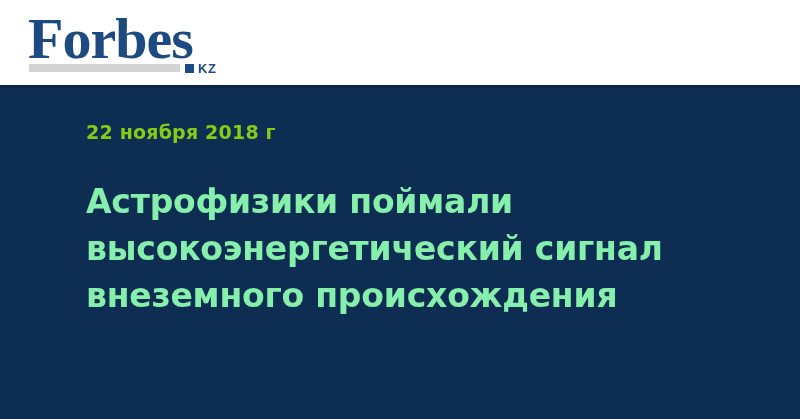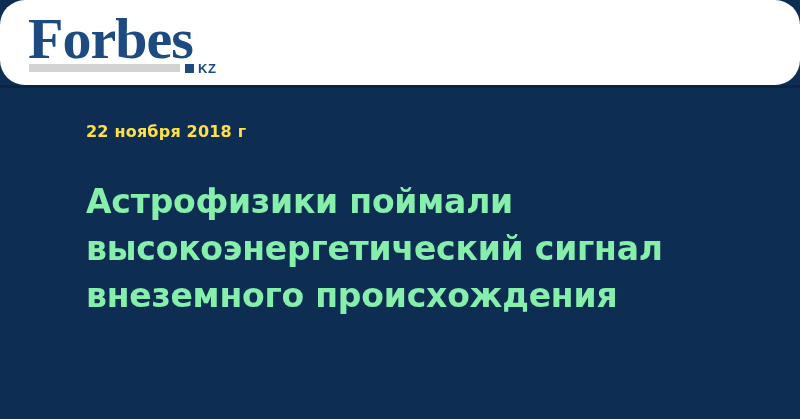--- a/index.html
+++ b/index.html
@@ -23,21 +23,20 @@
 
   
   .header {
     position: absolute;
     left: 0;
     top: 0;
     width: 800px;
     height: 85px;
     background: #ffffff;
     box-sizing: border-box;
-    border-radius: 25px;
   }
   .header-rule {
     position: absolute;
     left: 0;
     top: 85px;
     width: 800px;
     height: 3px;
     background: #0b2444;
   }
 
@@ -101,24 +100,24 @@
   
   .article {
     position: absolute;
     left: 86px;
     top: 120px;
     width: 640px;
   }
   .article-date {
     font-family: "DejaVu Sans", "Liberation Sans", sans-serif;
     font-weight: bold;
-    font-size: 16px;
+    font-size: 19px;
     line-height: 24px;
     letter-spacing: 0.2px;
-    color: #fde047;
+    color: #84cc16;
     white-space: nowrap;
     margin: 0;
   }
   .article-title {
     margin: 34px 0 0 0;
     font-family: "DejaVu Sans", "Liberation Sans", sans-serif;
     font-weight: bold;
     font-size: 33px;
     line-height: 47px;
     letter-spacing: -0.2px;

